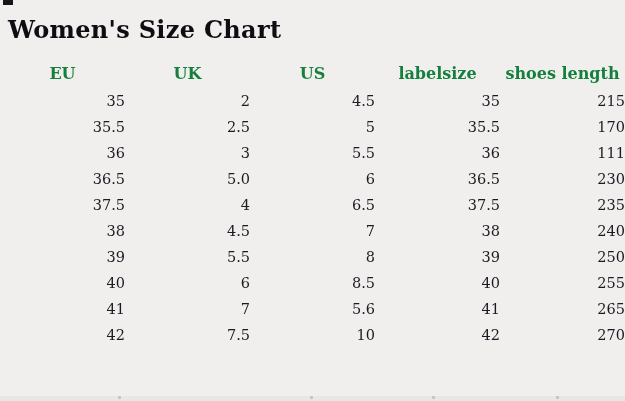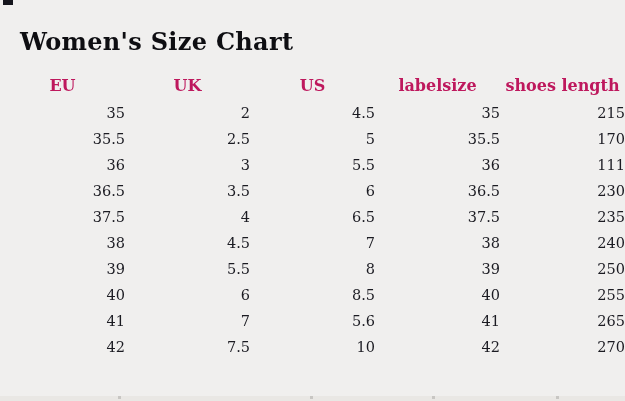--- a/index.html
+++ b/index.html
@@ -12,21 +12,21 @@
     font-family: "DejaVu Serif", "Liberation Serif", serif;
     color: #17171c;
   }
   .corner-artifact {
     position: absolute;
     top: 0; left: 3px;
     width: 10px; height: 5px;
     background: #15151d;
   }
   .page-title {
-    margin: 12px;
+    margin: 0;
     padding: 13px 0 0 8px;
     font-size: 24px;
     line-height: 33px;
     font-weight: bold;
     color: #0e0e12;
     letter-spacing: 0.3px;
   }
   table.size-chart {
     width: 625px;
     margin-top: 12px;
@@ -34,21 +34,21 @@
     table-layout: fixed;
   }
   table.size-chart col { width: 125px; }
   table.size-chart th {
     height: 30px;
     font-size: 16px;
     font-weight: bold;
     text-align: center;
     vertical-align: middle;
     padding: 0;
-    color: #be185d;
+    color: #15803d;
   }
   table.size-chart td {
     height: 26px;
     font-size: 14.5px;
     text-align: right;
     vertical-align: middle;
     padding: 0;
     color: #1b1b22;
   }
   .bottom-strip {
@@ -106,21 +106,21 @@
       </tr>
       <tr>
         <td>36</td>
         <td>3</td>
         <td>5.5</td>
         <td>36</td>
         <td>111</td>
       </tr>
       <tr>
         <td>36.5</td>
-        <td>3.5</td>
+        <td>5.0</td>
         <td>6</td>
         <td>36.5</td>
         <td>230</td>
       </tr>
       <tr>
         <td>37.5</td>
         <td>4</td>
         <td>6.5</td>
         <td>37.5</td>
         <td>235</td>

